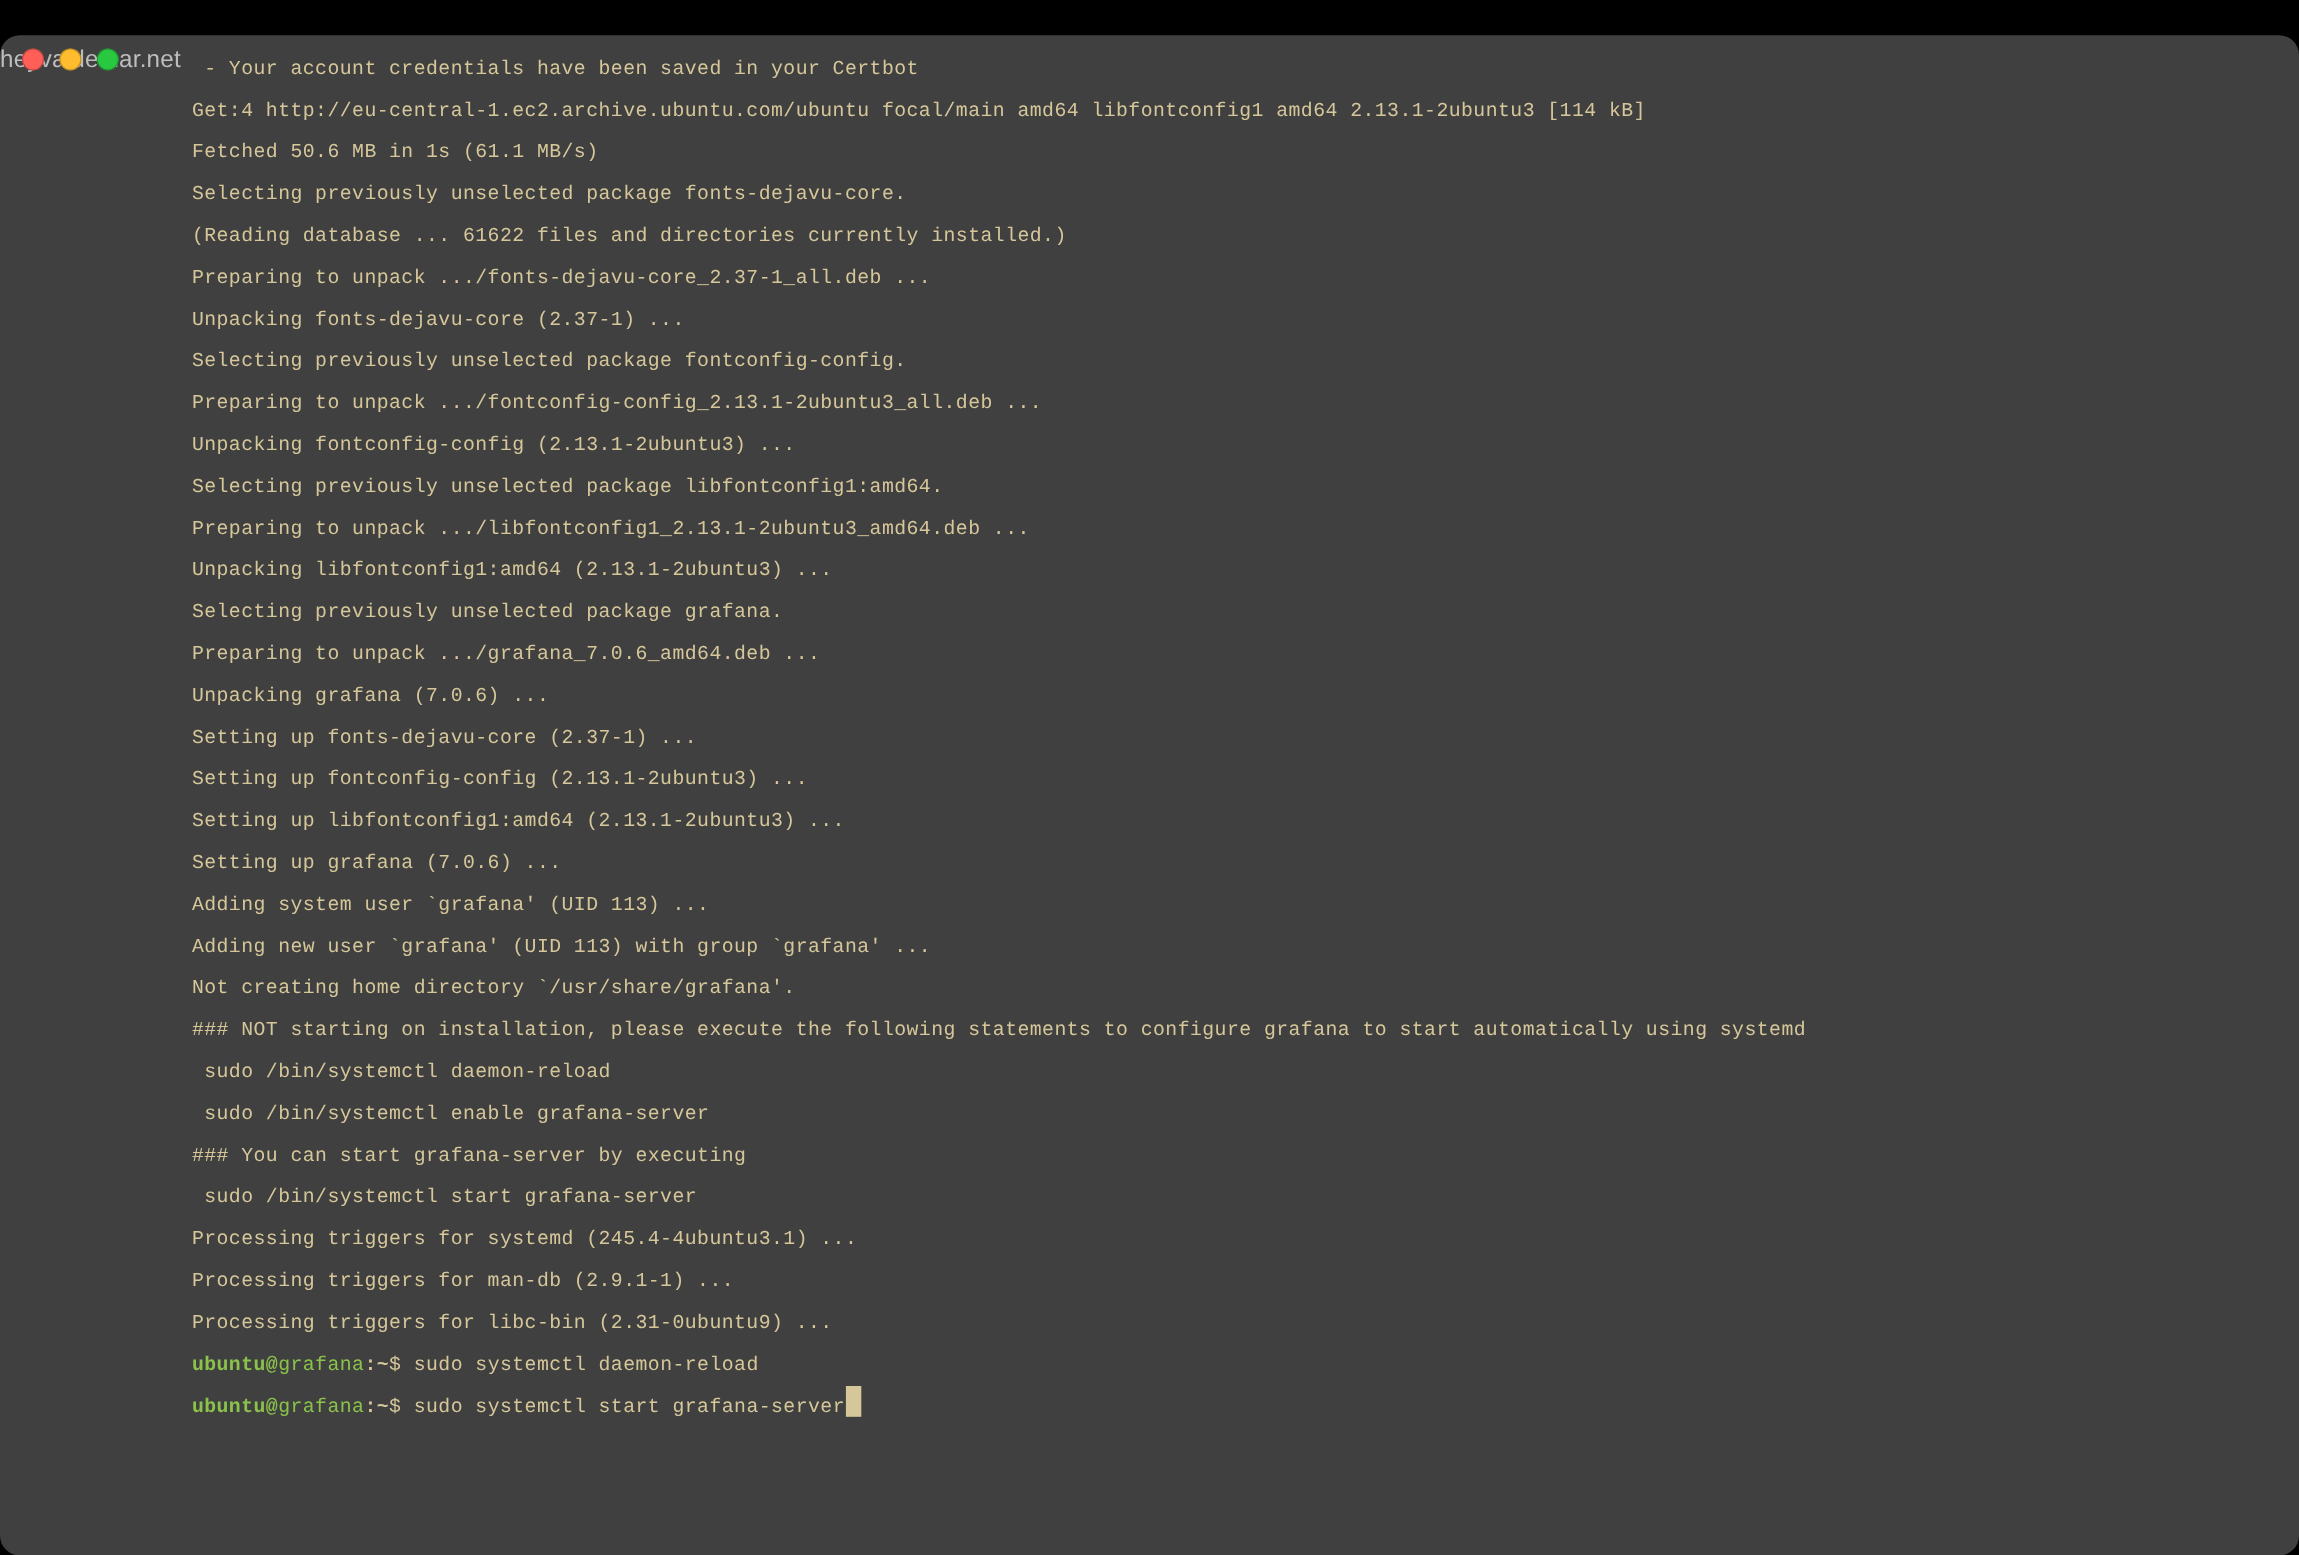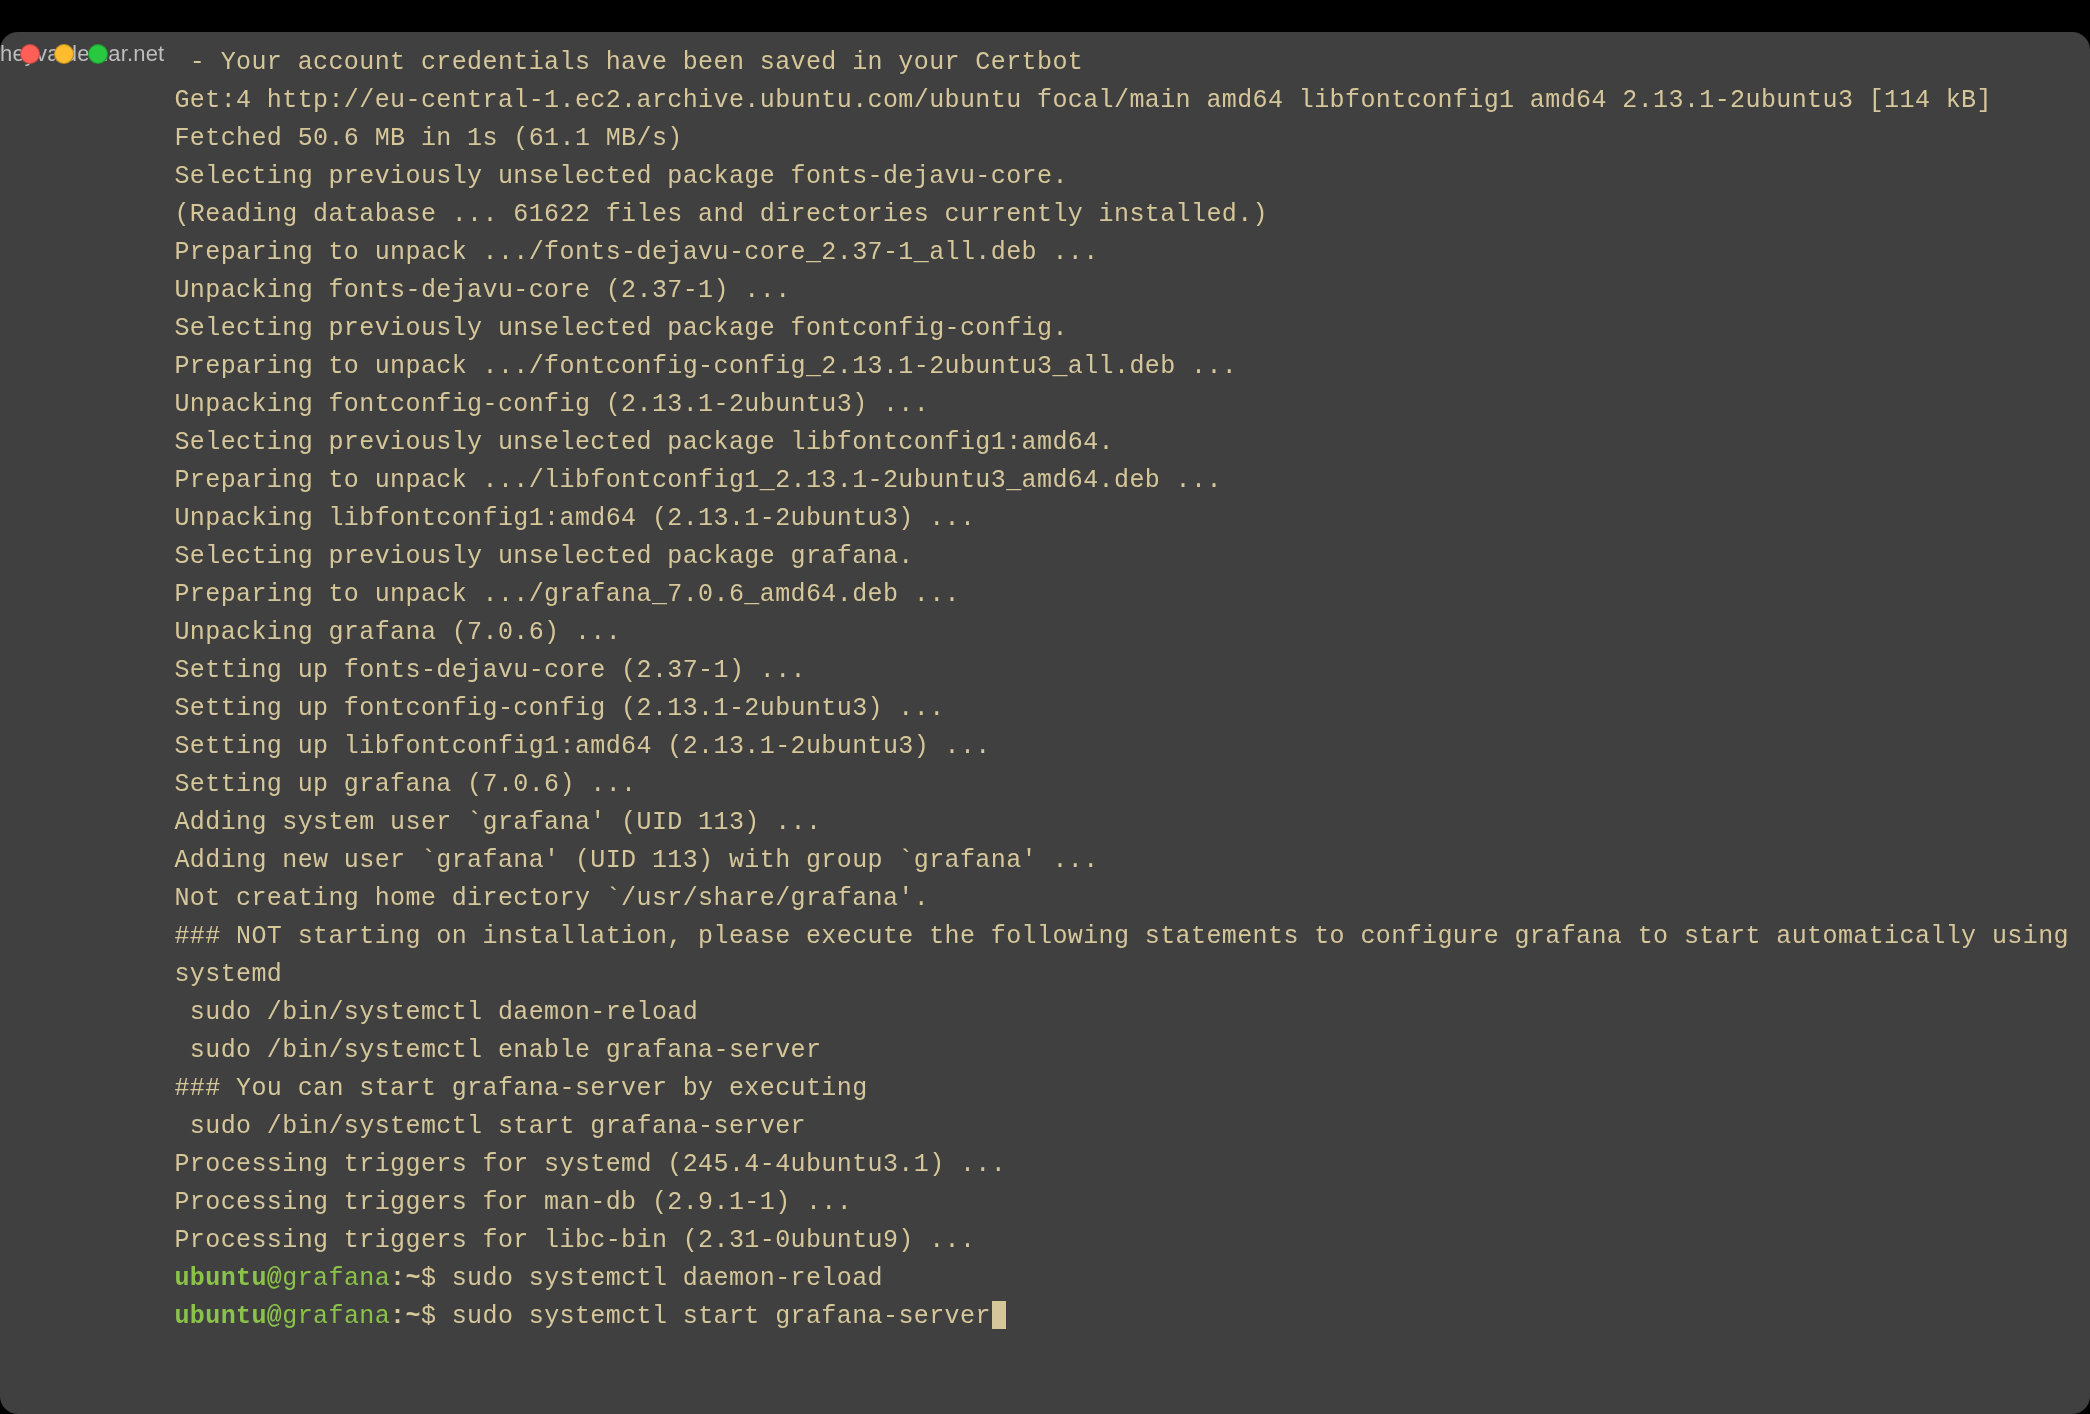--- a/index.html
+++ b/index.html
@@ -49,21 +49,21 @@
   .title {
     color: #bdbdbd;
     font-size: 22px;
     font-family: -apple-system, BlinkMacSystemFont, "Helvetica Neue", Arial, sans-serif;
     letter-spacing: .2px;
   }
   .term {
     flex: 1 1 auto;
     padding: 12px 10px 6px 10px;
     color: #d6c79a;
-    font-size: 25px;
+    font-size: 18px;
     line-height: 38px;
     white-space: pre-wrap;
     word-break: break-all;
     letter-spacing: .4px;
   }
   .user { color: #8bc34a; font-weight: bold; }
   .host { color: #8bc34a; font-weight: normal; }
   .at   { color: #8bc34a; font-weight: bold; }
   .path { color: #d6c79a; font-weight: bold; }
   .dollar { color: #d6c79a; }

